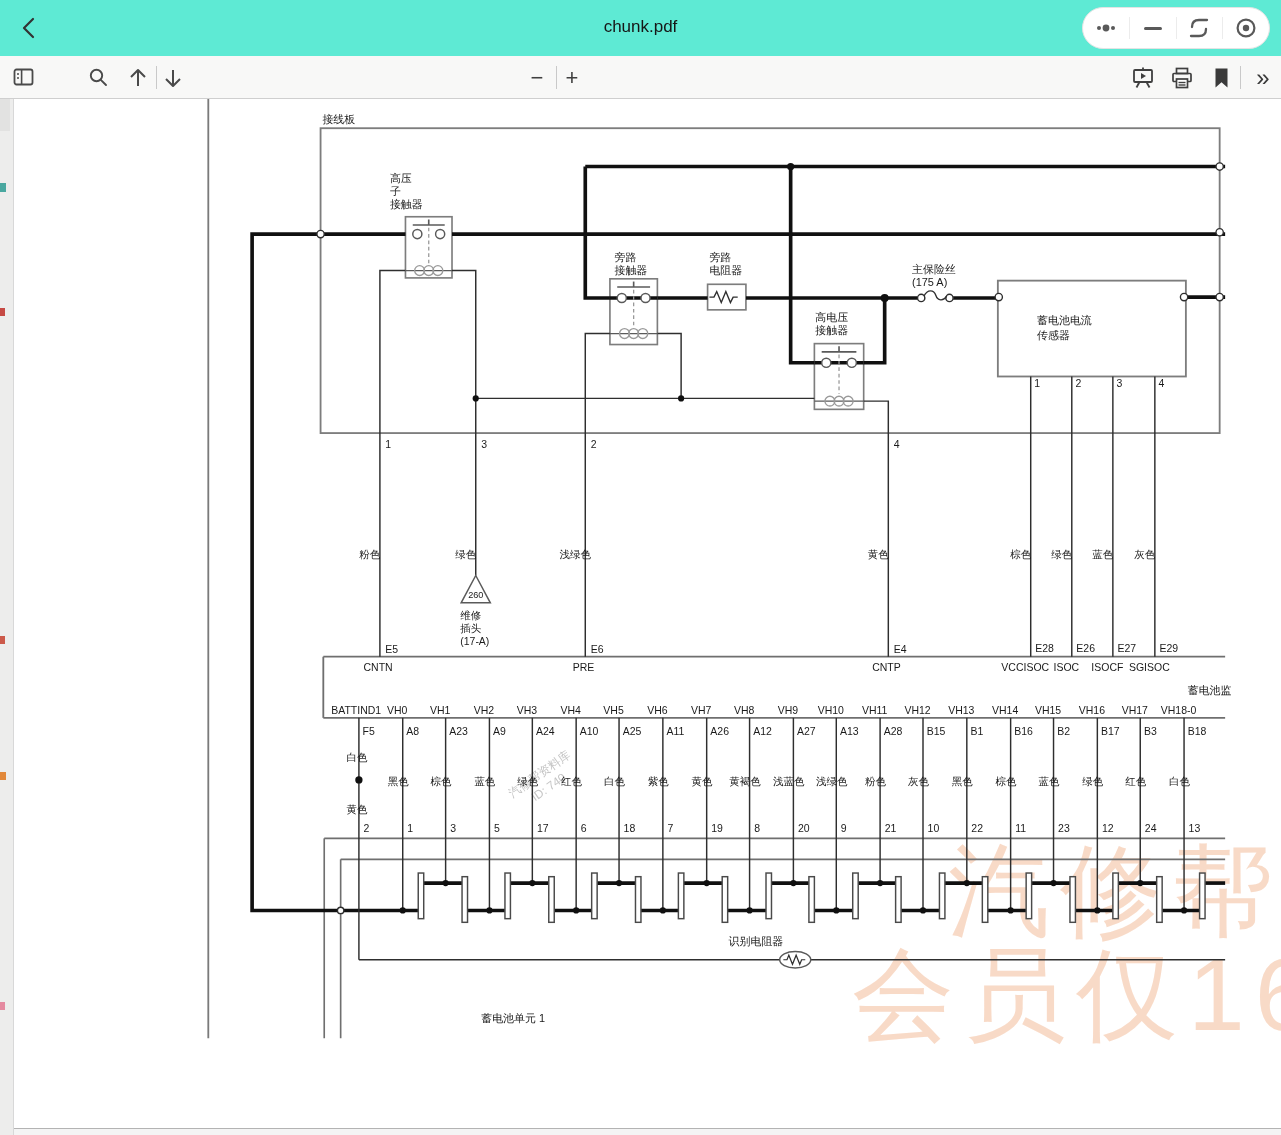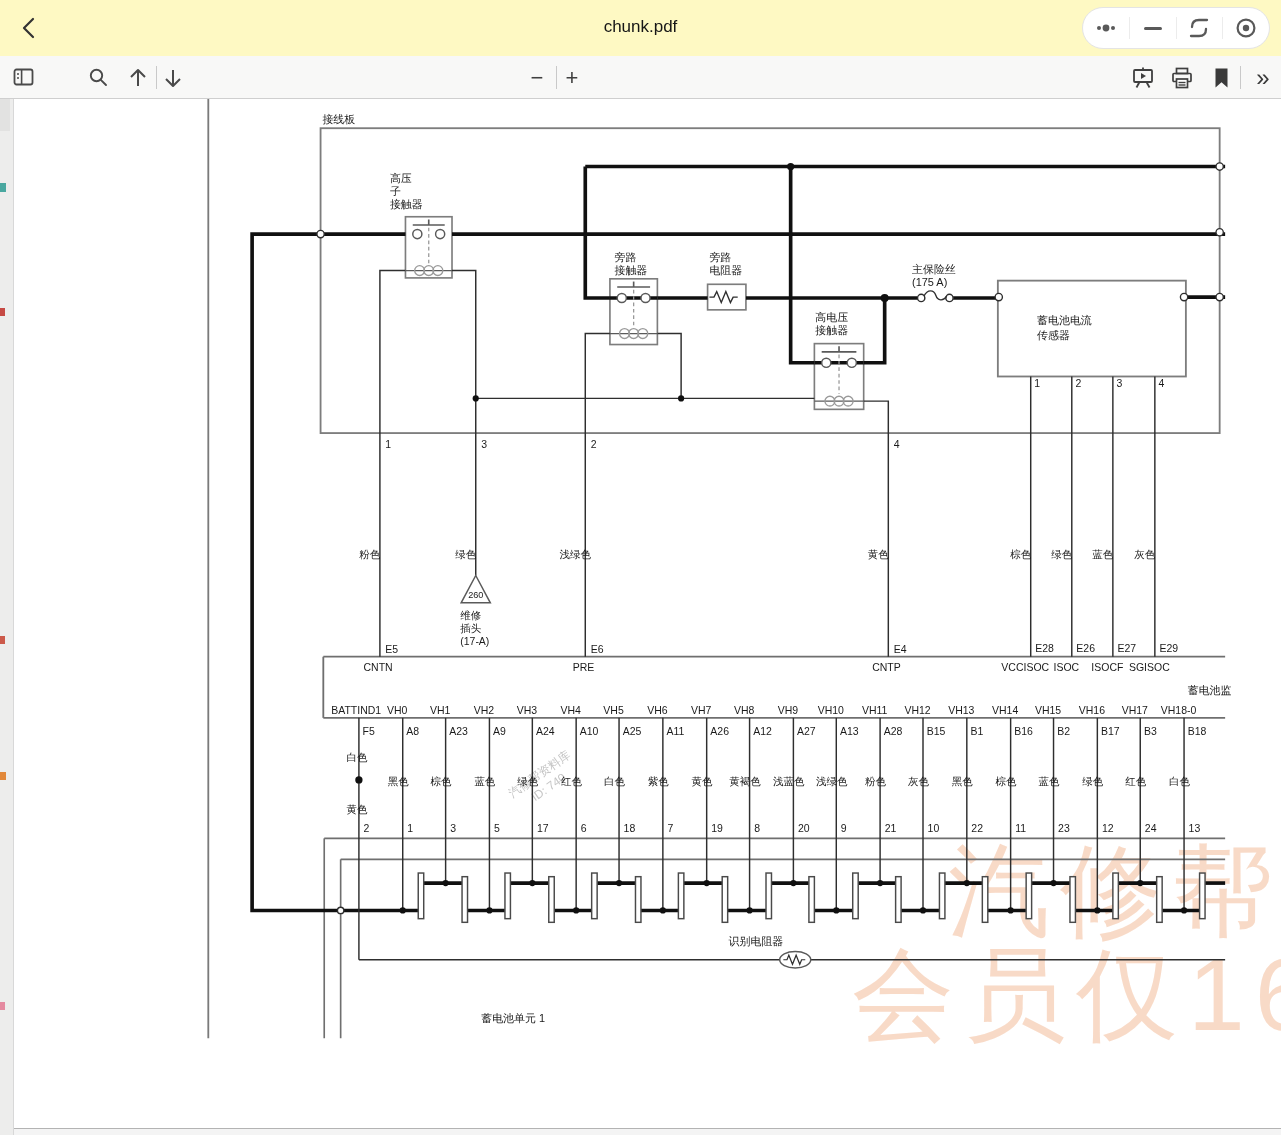--- a/index.html
+++ b/index.html
@@ -1,18 +1,18 @@
 <!DOCTYPE html>
 <html><head>
 <meta charset="utf-8">
 <style>
   * { margin:0; padding:0; box-sizing:border-box; }
   html,body { width:1281px; height:1135px; overflow:hidden; background:#fff;
     font-family:"Liberation Sans","DejaVu Sans",sans-serif; }
-  .titlebar { position:absolute; left:0; top:0; width:1281px; height:56px; background:#fef9c3; }
+  .titlebar { position:absolute; left:0; top:0; width:1281px; height:56px; background:#5eead4; }
   .back-btn { position:absolute; left:18px; top:16px; width:24px; height:24px; cursor:pointer; }
   .doc-title { position:absolute; left:0; right:0; top:17px; text-align:center; font-size:17px;
     font-weight:500; color:#161616; }
   .win-pill { position:absolute; right:11px; top:7px; height:42px; width:188px; background:#fff;
     border:1px solid #e4e4e4; border-radius:21px; display:flex; align-items:center; }
   .win-pill .cell { flex:1; height:100%; display:flex; align-items:center; justify-content:center; cursor:pointer; }
   .win-pill .sep { width:1px; height:22px; background:#ececec; }
   .toolbar { position:absolute; left:0; top:56px; width:1281px; height:43px; background:#f8f8f7;
     border-bottom:1px solid #cfcfcf; }
   .tb-icon { position:absolute; top:0; height:43px; display:flex; align-items:center; justify-content:center; cursor:pointer; color:#4a4a4a; }

